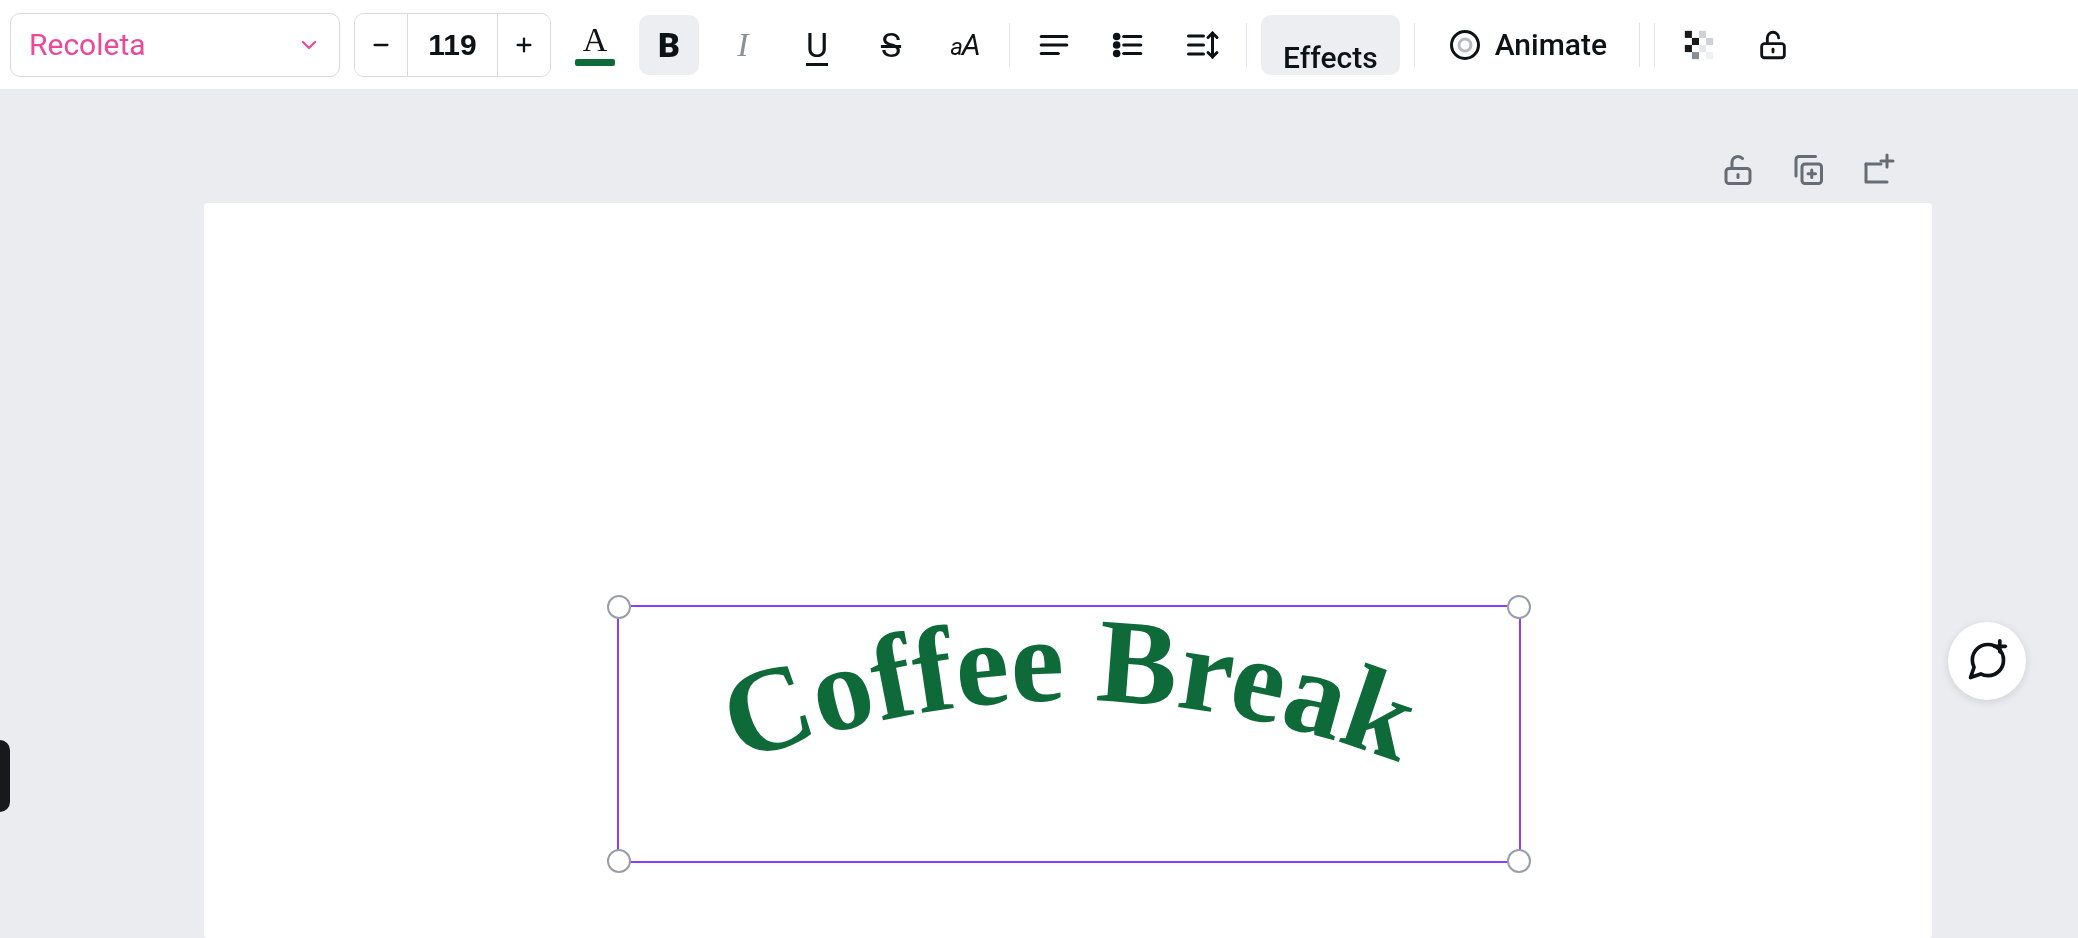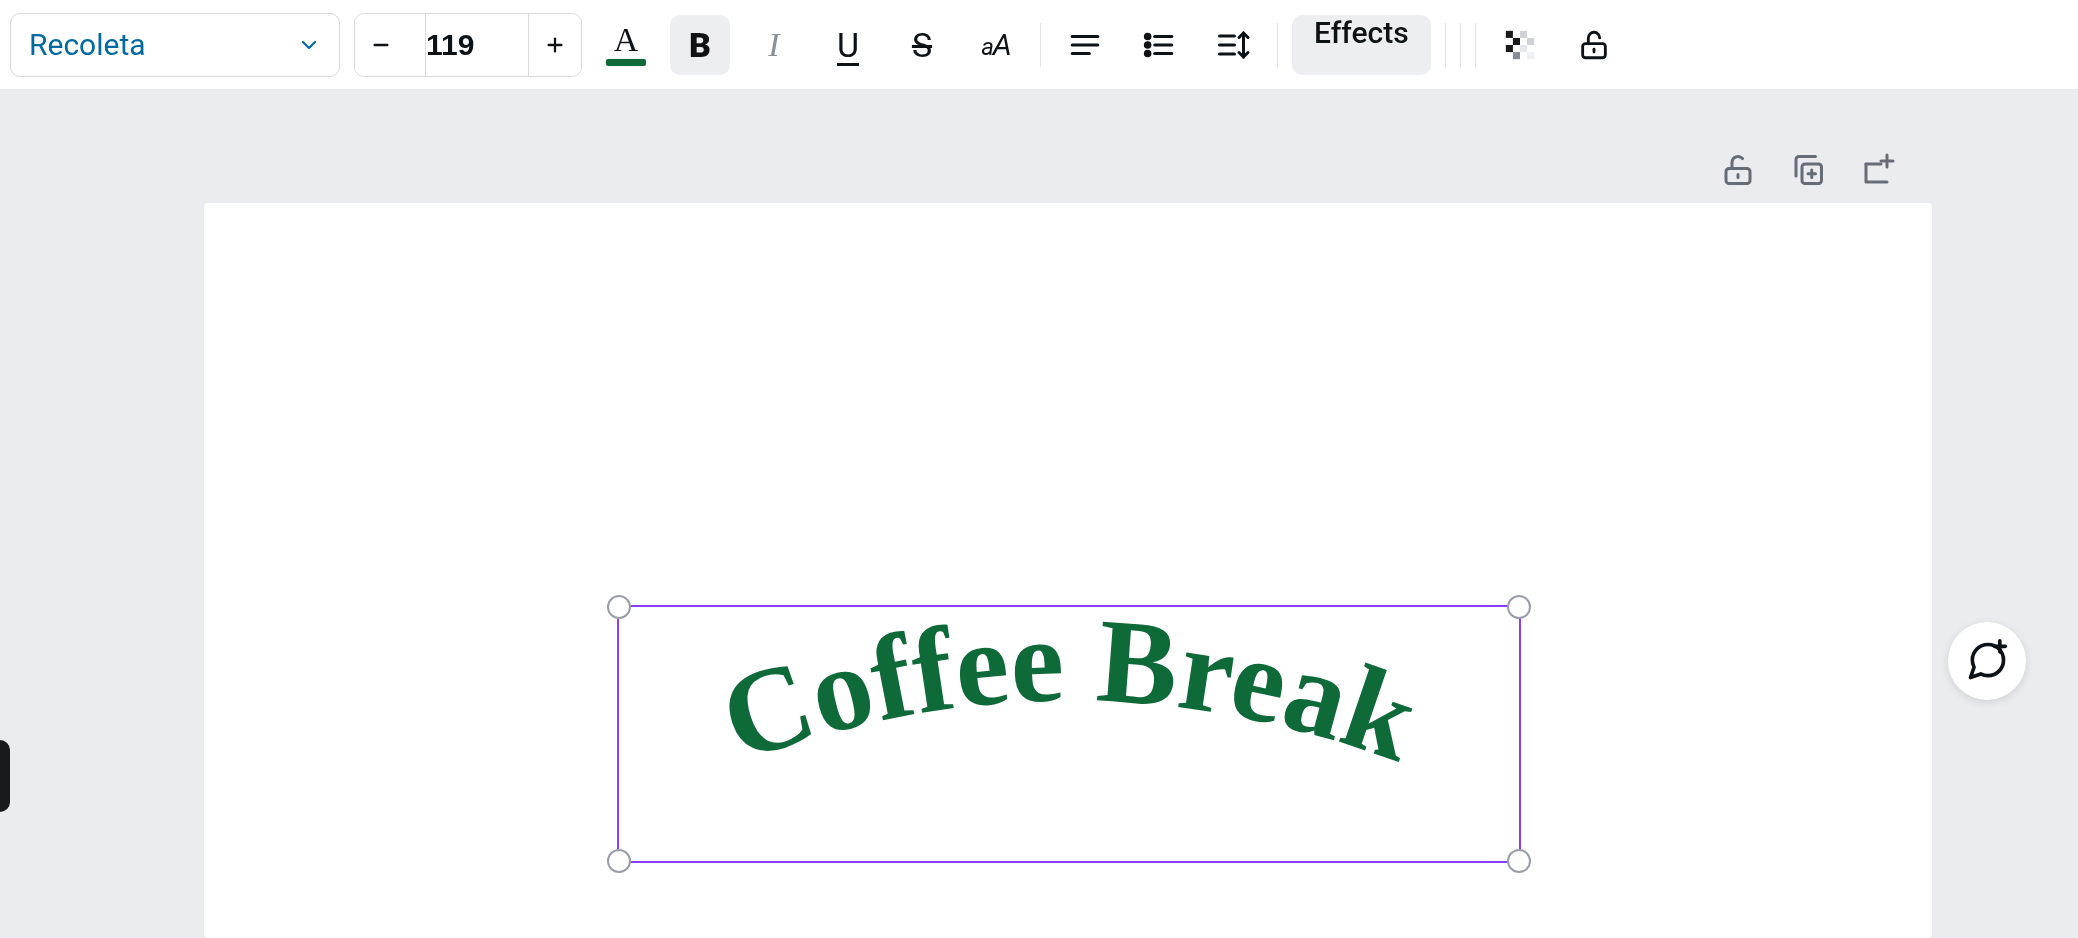--- a/index.html
+++ b/index.html
@@ -26,21 +26,21 @@
   .font-select {
     width: 330px;
     height: 64px;
     border: 1px solid #d7d9dd;
     border-radius: 10px;
     display: flex;
     align-items: center;
     justify-content: space-between;
     padding: 0 18px;
     font-size: 30px;
-    color: #0369a1;
+    color: #ec4899;
     background: #fff;
     cursor: pointer;
   }
 
   .size-group {
     display: flex;
     align-items: stretch;
     height: 64px;
     border: 1px solid #d7d9dd;
     border-radius: 10px;
@@ -51,29 +51,29 @@
     width: 52px;
     display: flex;
     align-items: center;
     justify-content: center;
     font-size: 34px;
     color: #0d1216;
     cursor: pointer;
     background: #fff;
   }
   .size-input {
-    width: 104px;
+    width: 91px;
     border: none;
     border-left: 1px solid #d7d9dd;
     border-right: 1px solid #d7d9dd;
+    text-align: center;
     font-size: 30px;
     font-weight: 600;
     color: #0d1216;
     outline: none;
-    margin-left: 18px;
   }
 
   .tool-btn {
     width: 60px;
     height: 60px;
     border-radius: 10px;
     display: flex;
     align-items: center;
     justify-content: center;
     cursor: pointer;
@@ -110,21 +110,21 @@
     height: 44px;
     background: #e1e3e8;
   }
 
   .effects-btn {
     height: 60px;
     padding: 0 22px;
     border-radius: 10px;
     background: #eceef1;
     display: flex;
-    align-items: flex-start;
+    align-items: flex-end;
     font-size: 30px;
     font-weight: 500;
     color: #0d1216;
     cursor: pointer;
   }
 
   .animate-btn, .position-btn {
     height: 60px;
     padding: 0 18px;
     border-radius: 10px;
@@ -333,20 +333,29 @@
   </div>
 
   <div class="divider"></div>
 
   <div class="effects-btn">
     <span>Effects</span>
   </div>
 
   <div class="divider"></div>
 
+  <div class="animate-btn">
+    <span>
+      <svg width="36" height="36" viewBox="0 0 24 24" fill="none" stroke="currentColor" stroke-width="2">
+          <circle cx="12" cy="12" r="9"></circle>
+          <circle cx="12" cy="12" r="4" stroke="#b7bac0"></circle>
+        </svg>
+    </span>
+    <span>Animate</span>
+  </div>
 
   <div class="divider"></div>
 
 
   <div class="divider"></div>
 
   <div class="tool-btn">
     <span>
       <svg width="34" height="34" viewBox="0 0 24 24">
         <rect x="2" y="2" width="5" height="5" fill="#1a1a1a"></rect>

